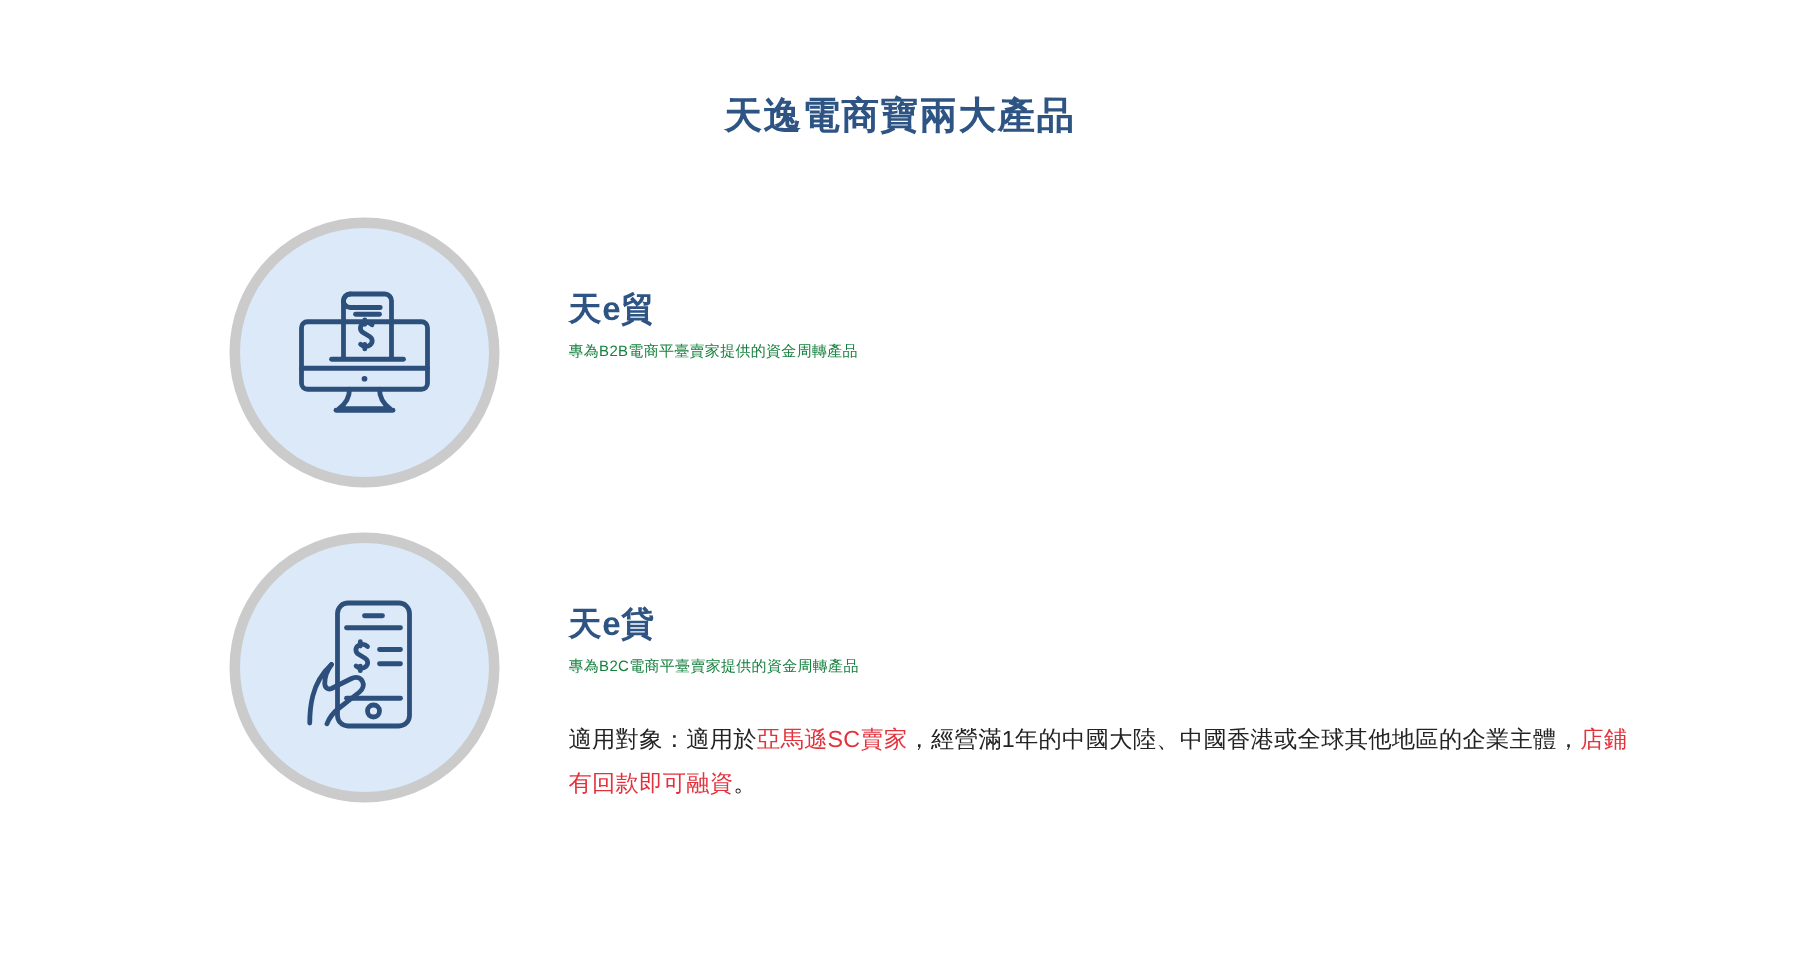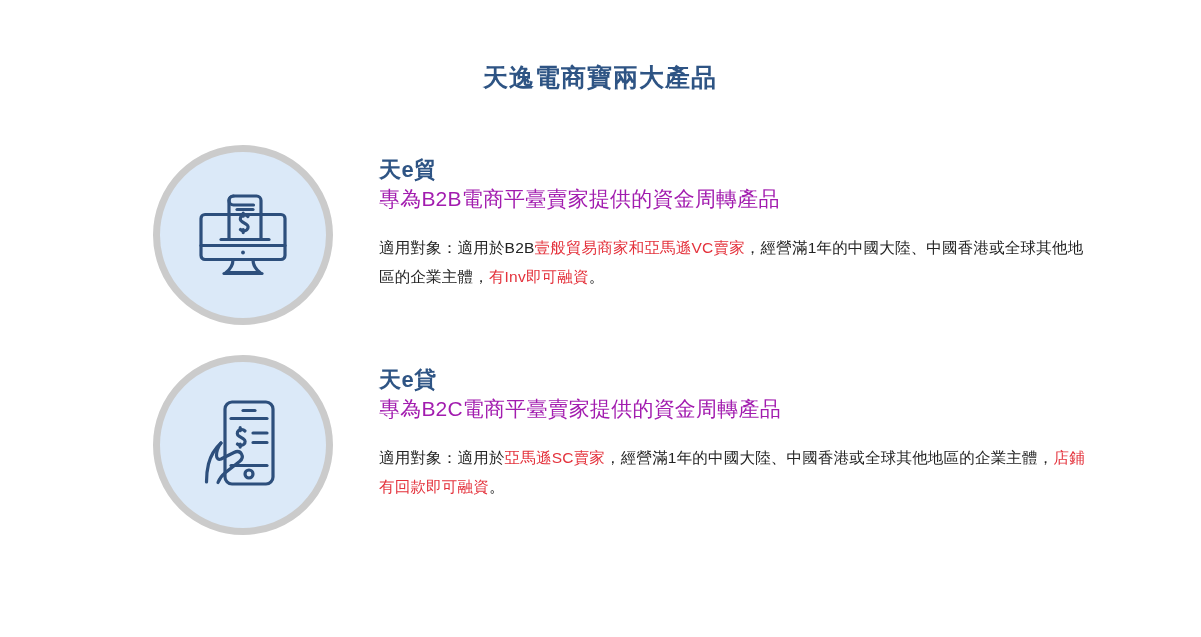--- a/index.html
+++ b/index.html
@@ -64,25 +64,26 @@
     top: 10px;
     width: 720px;
   }
 
   .product-name {
     font-size: 22px;
     font-weight: bold;
     color: #2e5484;
     line-height: 30px;
     letter-spacing: 0.5px;
+    margin-top: 36px;
   }
 
   .product-sub {
-    font-size: 21px;
-    color: #a21caf;
+    font-size: 10px;
+    color: #15803d;
     line-height: 24px;
     margin-top: 2px;
     letter-spacing: 0.2px;
   }
 
   .product-desc {
     font-size: 15.5px;
     color: #232323;
     line-height: 29px;
     margin-top: 22px;
@@ -120,23 +121,20 @@
 
         <path d="M57 33.5c-1.8-1.7-4.6-1.9-6.4-.4-1.9 1.6-1.7 4.3.4 5.6l4.4 2.6c2.1 1.3 2.3 4 .4 5.6-1.8 1.5-4.6 1.3-6.4-.4"></path>
         <path d="M52.2 30.2v3 M52.2 46.6v3"></path>
       </svg>
     </span>
   </div>
 
   <div class="product-text">
     <div class="product-name">天e貿</div>
     <div class="product-sub">專為B2B電商平臺賣家提供的資金周轉產品</div>
-    <div class="product-desc">
-      <span>適用對象：</span><span>適用於B2B</span><span class="hl">壹般貿易商家和亞馬遜VC賣家</span><span>，經營滿1年的中國大陸、中國香港或全球其他地區的企業主體，</span><span class="hl">有Inv即可融資</span><span>。</span>
-    </div>
   </div>
 </div>
 
 <div class="product" id="product-1">
 
   <div class="icon-badge">
     <span>
       <svg width="104" height="104" viewBox="0 0 104 104" fill="none" stroke="#2d4f7c" stroke-width="3.2" stroke-linecap="round" stroke-linejoin="round">
 
         <rect x="34" y="9" width="48" height="82" rx="7"></rect>

